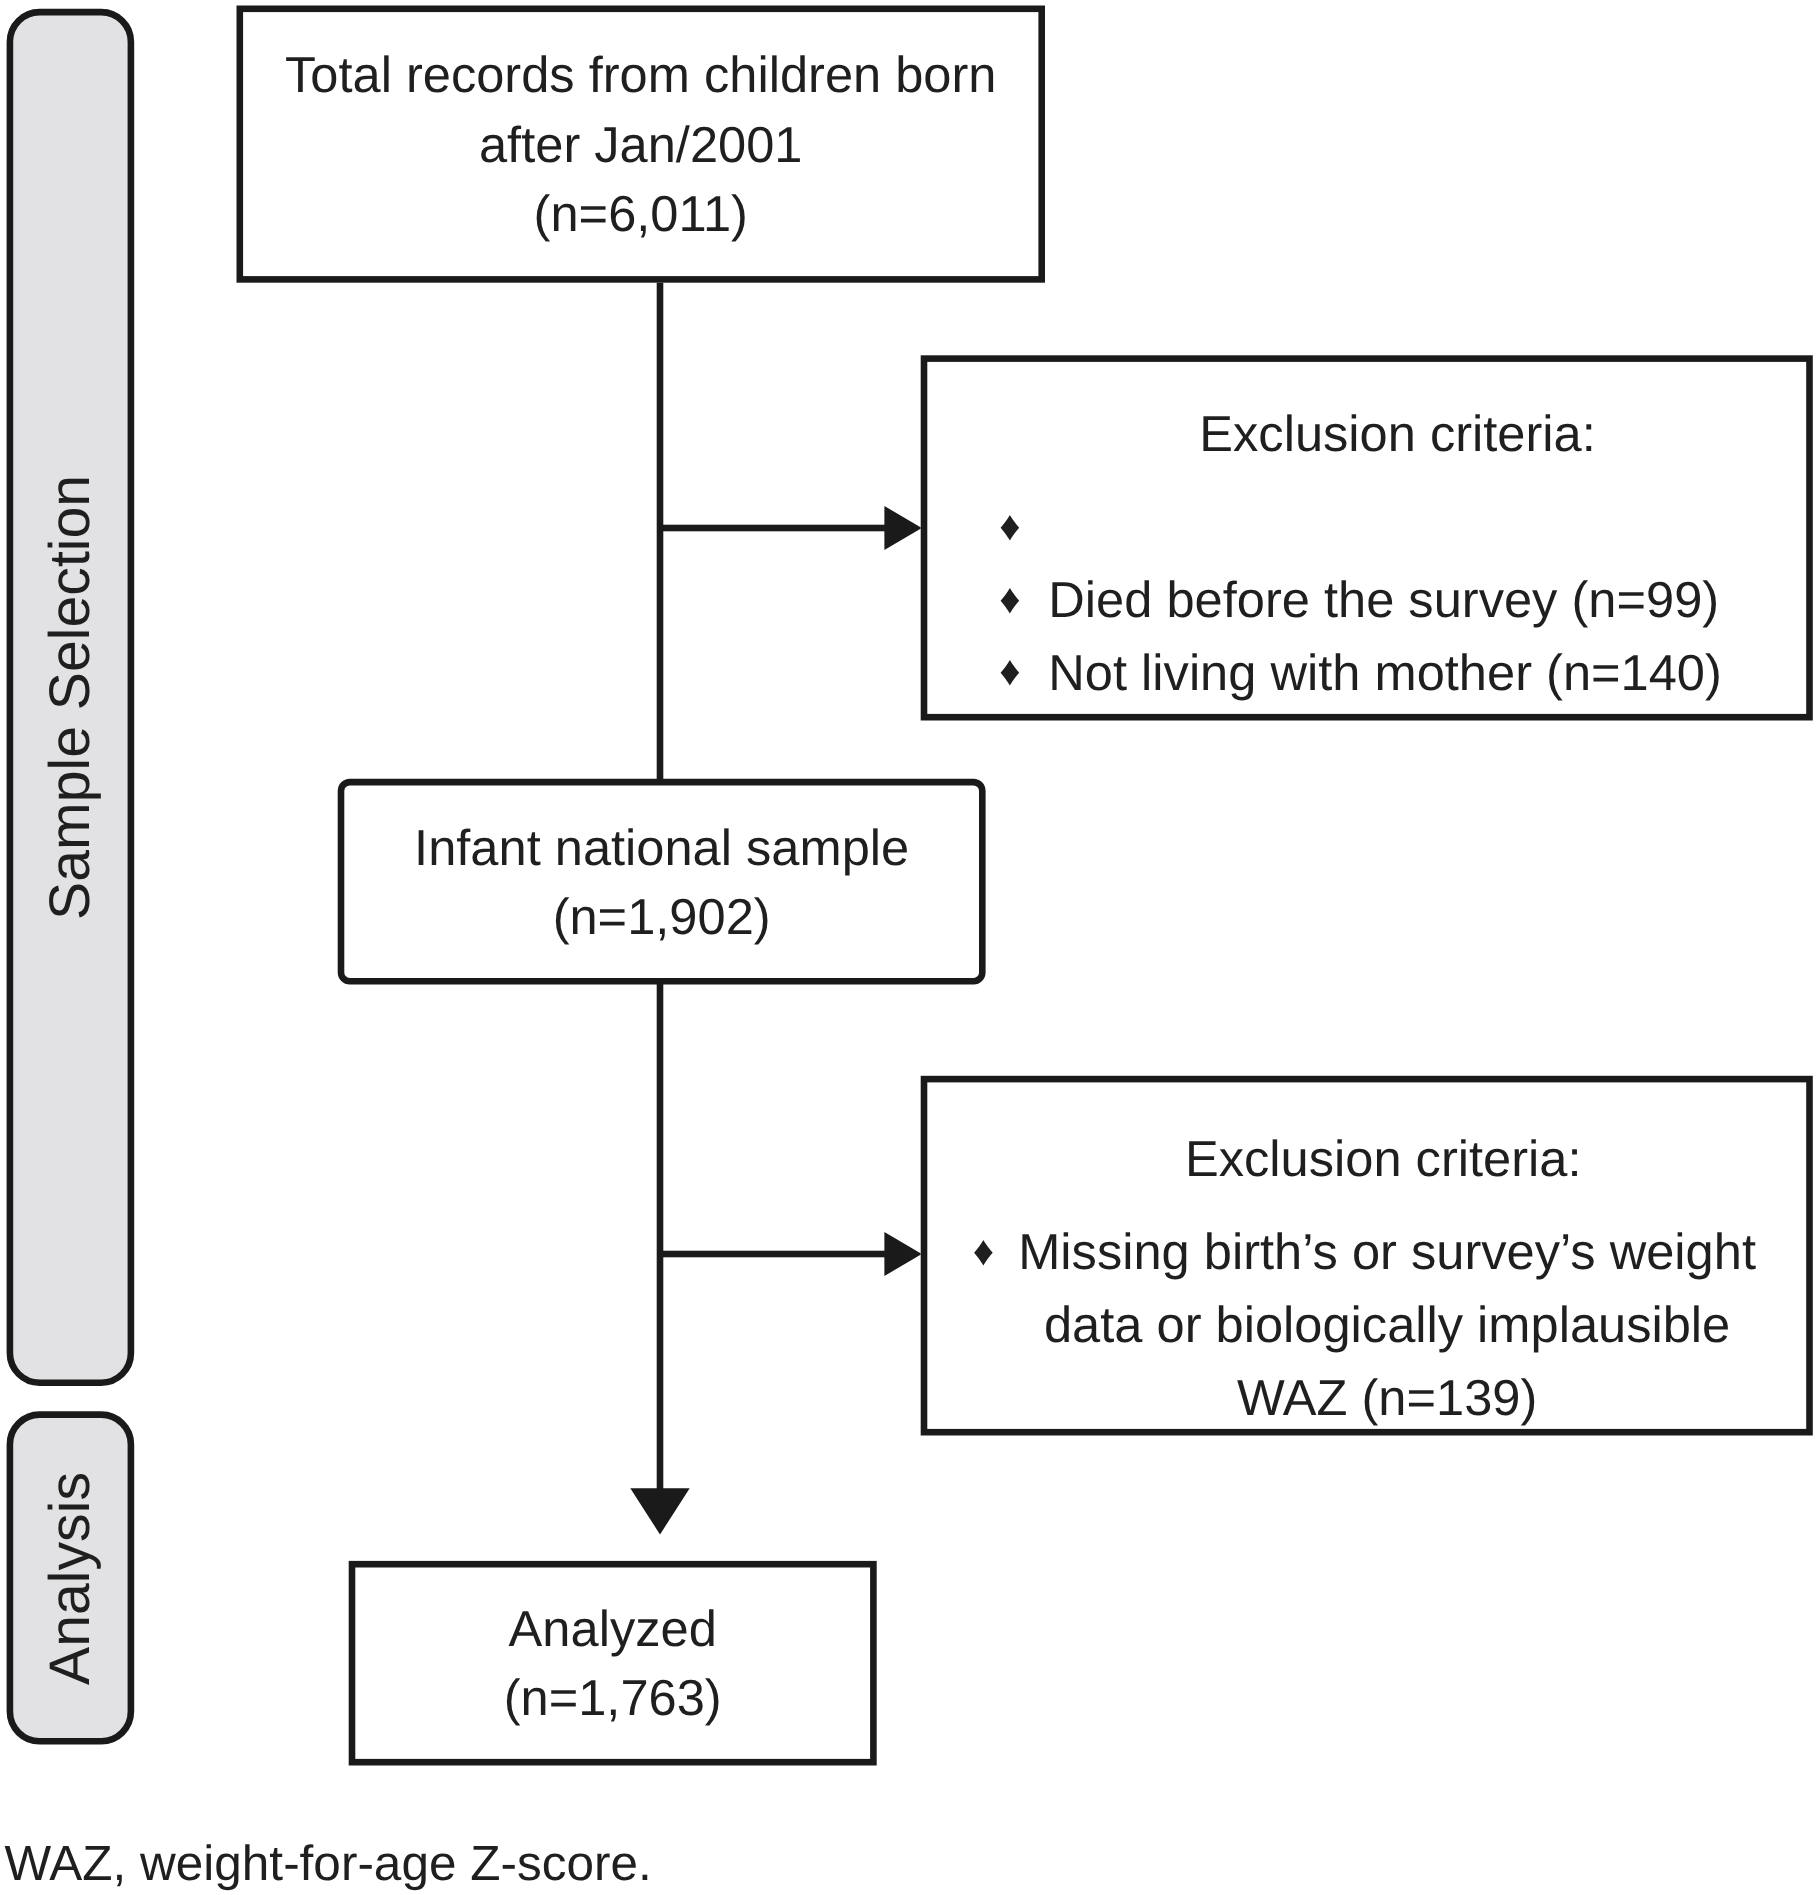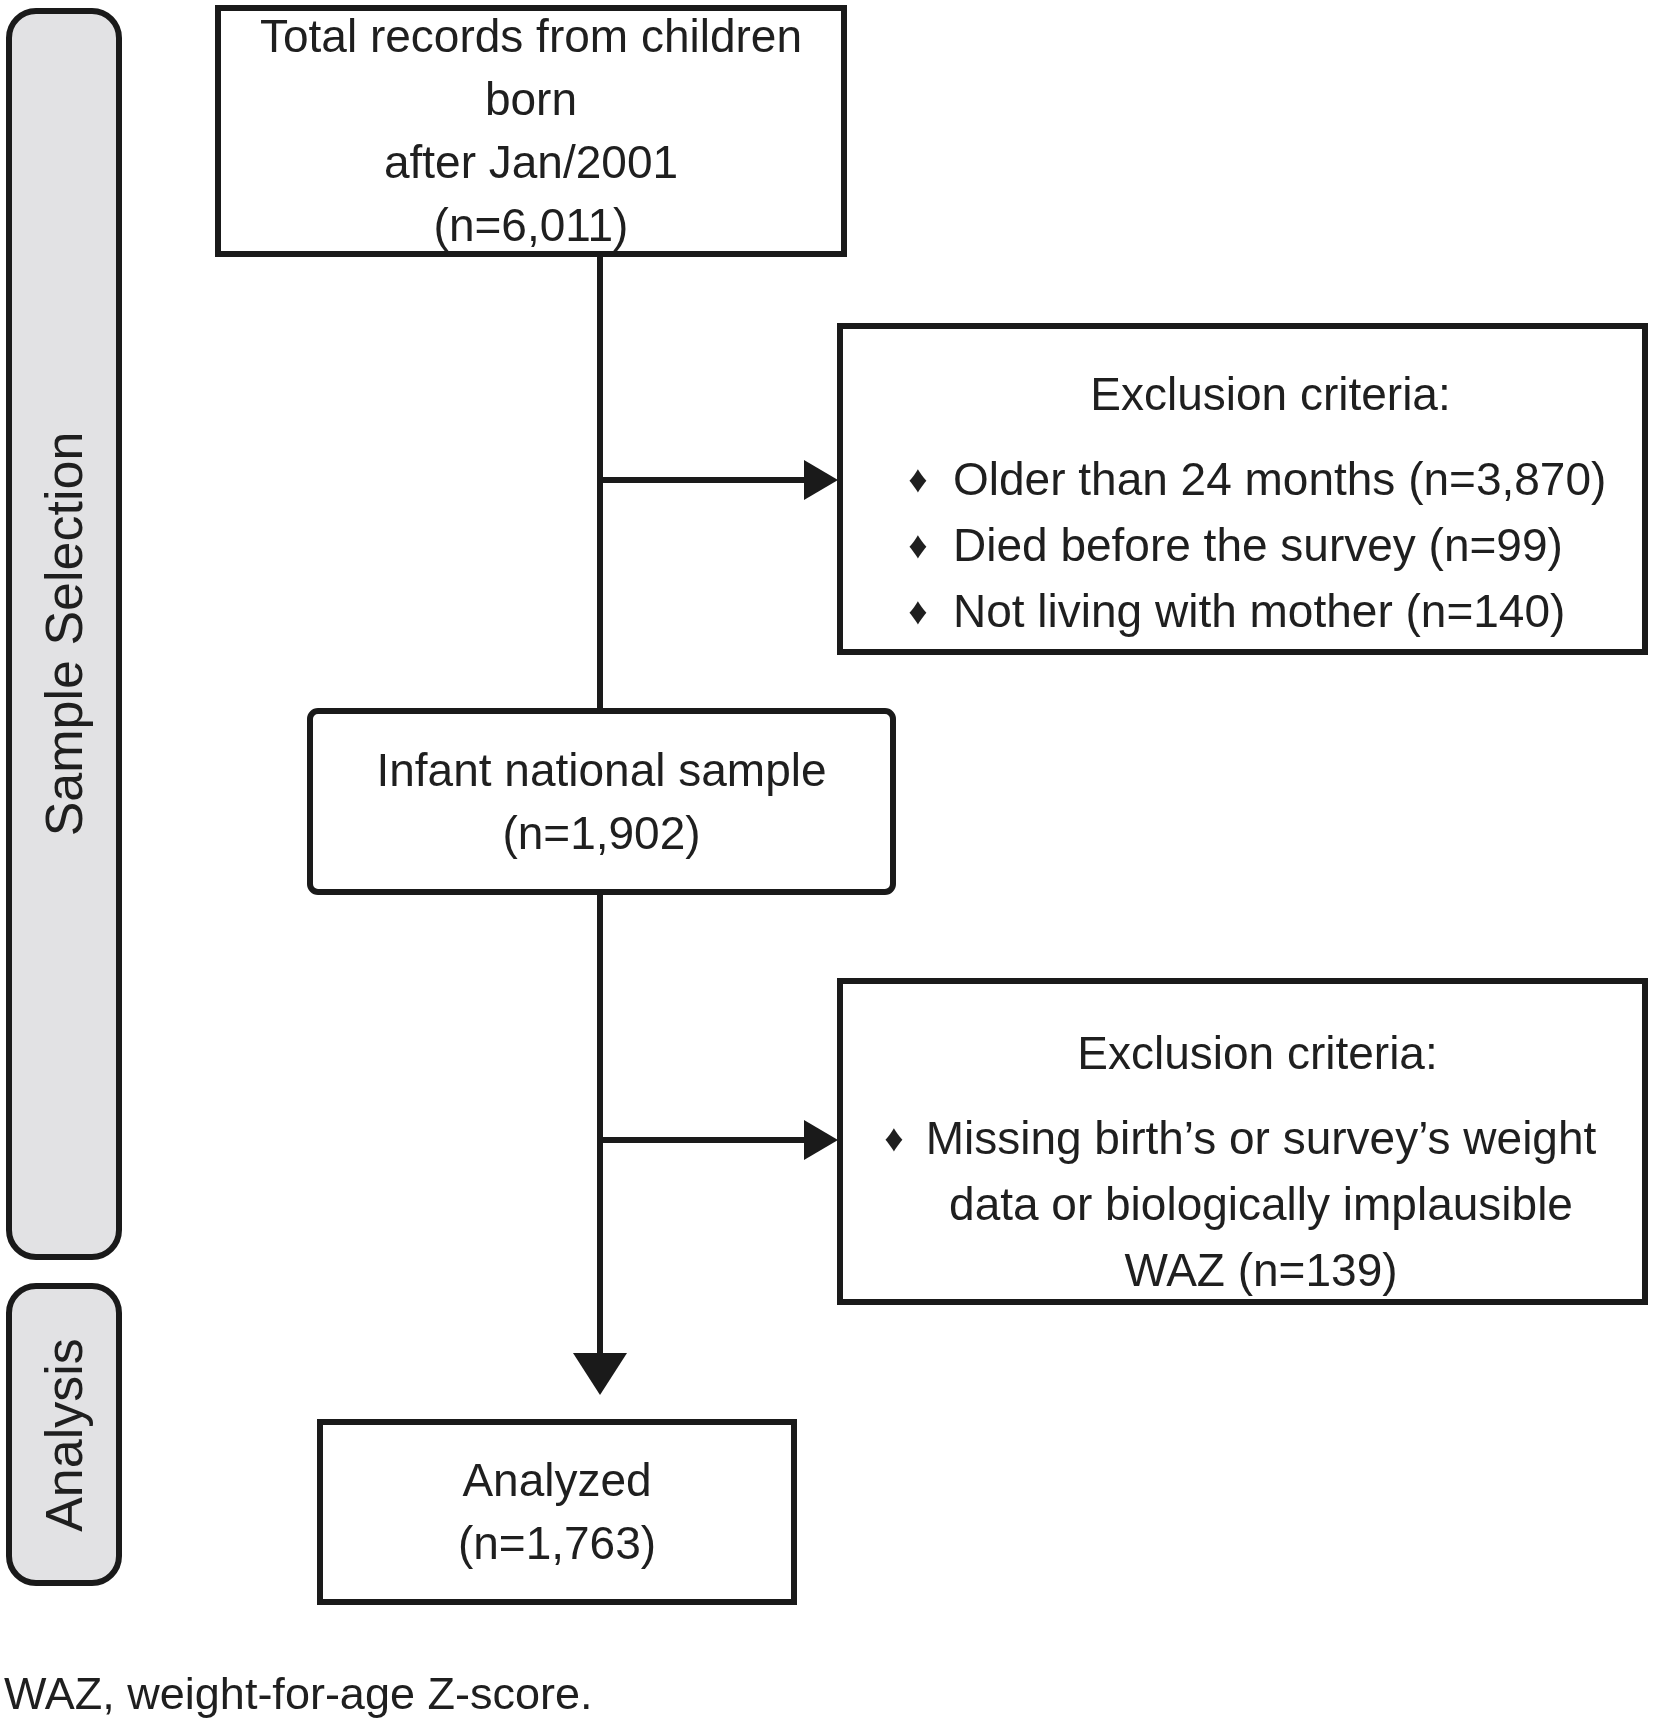--- a/index.html
+++ b/index.html
@@ -48,21 +48,21 @@
   }
   .centerbox {
     display: flex;
     flex-direction: column;
     align-items: center;
     justify-content: center;
     text-align: center;
     font-size: 46px;
     line-height: 63px;
   }
-  .box-top      { left: 215px; top: 5px;    width: 632px; height: 252px; }
+  .box-top      { left: 215px; top: 5px;    width: 735px; height: 252px; }
   .box-middle   { left: 307px; top: 708px;  width: 589px; height: 187px; border-radius: 11px; }
   .box-analyzed { left: 317px; top: 1395px; width: 480px; height: 186px; margin-top: 24px; }
 
   .excl {
     font-size: 46px;
     line-height: 63px;
     text-align: center;
   }
   .box-excl1 { left: 837px; top: 323px; width: 811px; height: 332px; padding-top: 34px; }
   .box-excl2 { left: 837px; top: 978px; width: 811px; height: 327px; padding-top: 38px; }
@@ -145,21 +145,20 @@
   </div>
 
   <div class="vline vline-1"></div>
   <div class="hline hline-1"></div>
   <div class="arrow-right ahead-1"></div>
 
   <div class="fbox excl box-excl1">
     <div class="excl-heading">Exclusion criteria:</div>
     <div class="bullet-row">
       <span class="diamond">♦</span>
-      <span class="bullet-text">Older than 24 months (n=3,870)</span>
     </div>
     <div class="bullet-row">
       <span class="diamond">♦</span>
       <span class="bullet-text">Died before the survey (n=99)</span>
     </div>
     <div class="bullet-row">
       <span class="diamond">♦</span>
       <span class="bullet-text">Not living with mother (n=140)</span>
     </div>
   </div>

